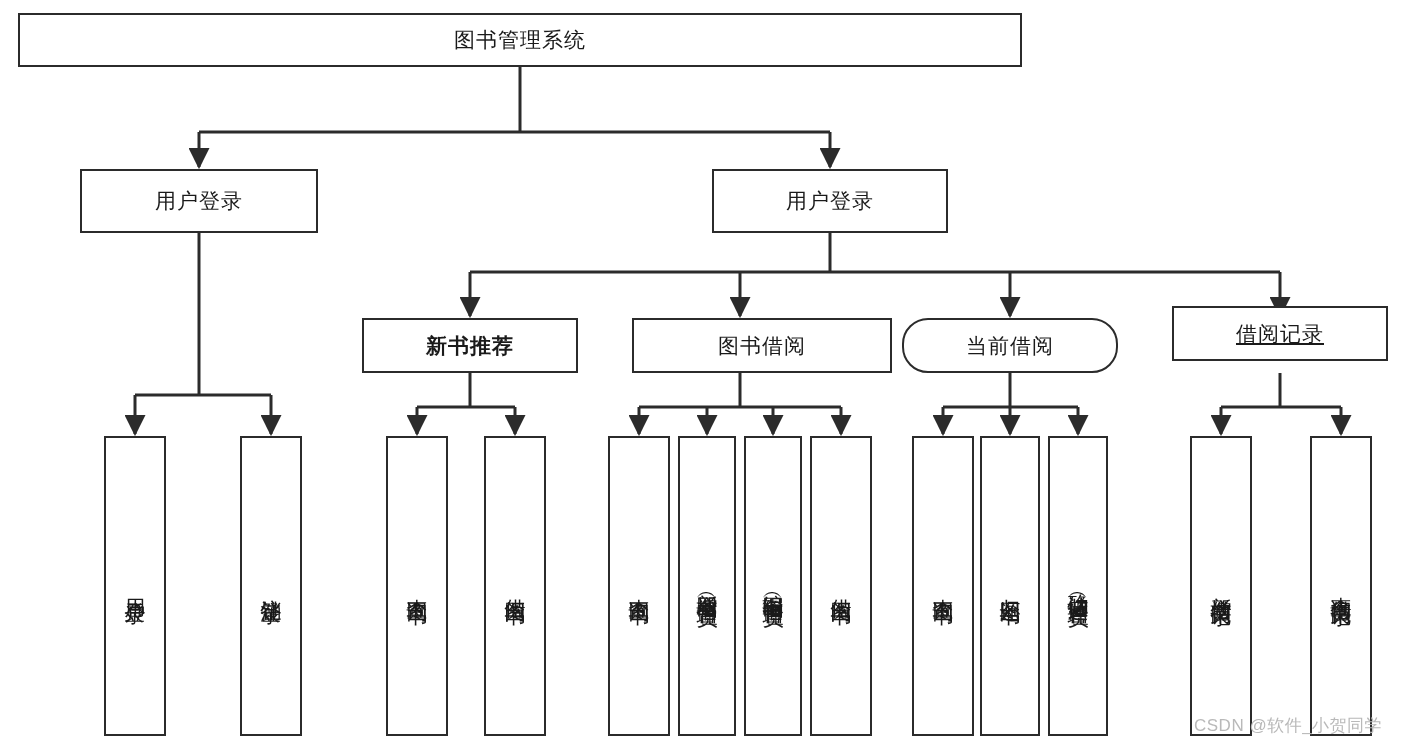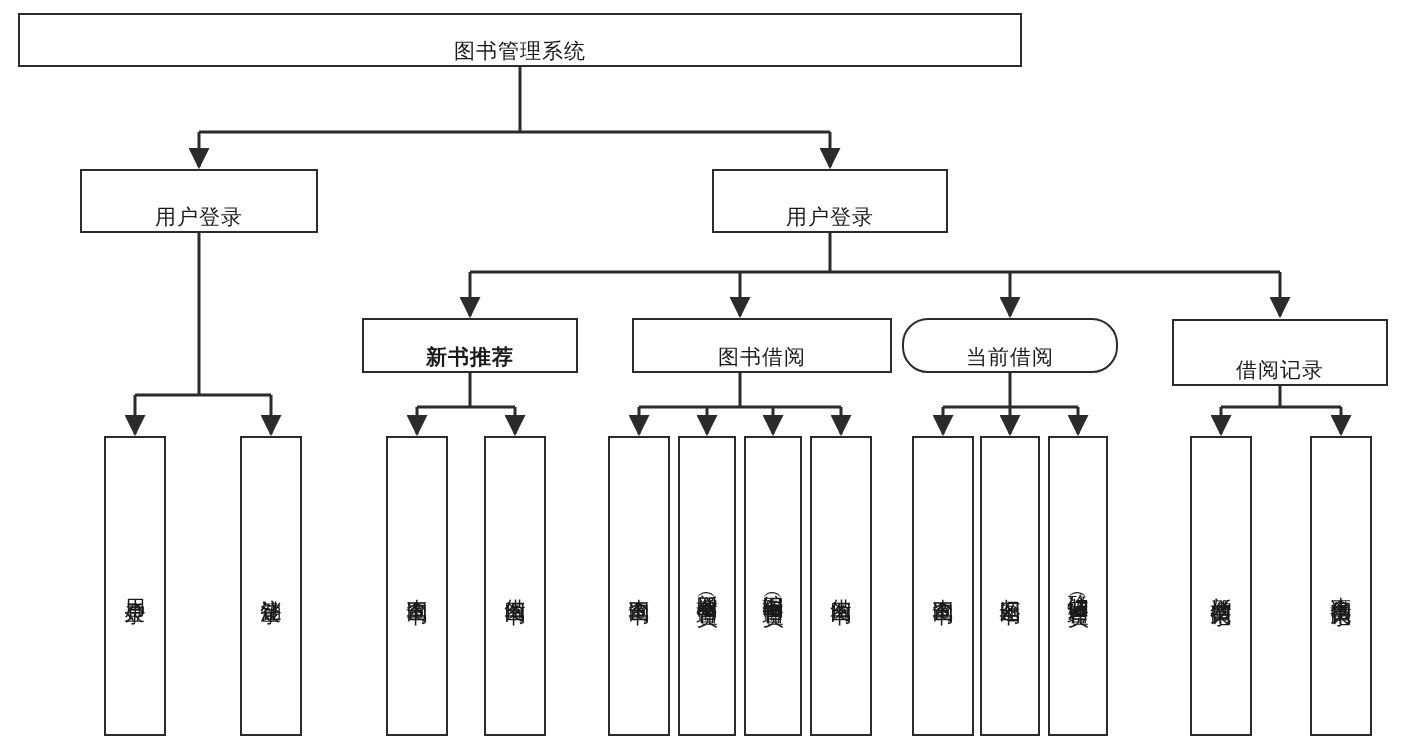--- a/index.html
+++ b/index.html
@@ -23,21 +23,21 @@
     top: 0;
     width: 1405px;
     height: 747px;
   }
   .node {
     position: absolute;
     box-sizing: border-box;
     border: 2px solid #2b2b2b;
     background: #ffffff;
     display: flex;
-    align-items: flex-end;
+    align-items: center;
     justify-content: center;
     color: #1a1a1a;
   }
   .node.horiz {
     font-size: 21px;
     letter-spacing: 1px;
   }
   .node.vert {
     writing-mode: vertical-rl;
     text-orientation: upright;
@@ -124,21 +124,21 @@
       </div>
       <div class="node horiz" style="left: 362px; top: 318px; width: 216px; height: 55px; font-weight: bold;">
         <span>新书推荐</span>
       </div>
       <div class="node horiz" style="left: 632px; top: 318px; width: 260px; height: 55px;">
         <span>图书借阅</span>
       </div>
       <div class="node horiz" style="left: 902px; top: 318px; width: 216px; height: 55px; border-radius: 26px;">
         <span>当前借阅</span>
       </div>
-      <div class="node horiz" style="left: 1172px; top: 319px; width: 216px; height: 67px;">
+      <div class="node horiz" style="left: 1172px; top: 306px; width: 216px; height: 55px; text-decoration: underline;">
         <span>借阅记录</span>
       </div>
       <div class="node vert" style="left: 104px; top: 436px; width: 62px; height: 300px;">
         <span class="vlabel">用户登录</span>
       </div>
       <div class="node vert" style="left: 240px; top: 436px; width: 62px; height: 300px;">
         <span class="vlabel">注销登录</span>
       </div>
       <div class="node vert" style="left: 386px; top: 436px; width: 62px; height: 300px;">
         <span class="vlabel">查询图书</span>
@@ -168,13 +168,14 @@
         <span class="vlabel">确认归还（管理员）</span>
       </div>
       <div class="node vert" style="left: 1190px; top: 436px; width: 62px; height: 300px;">
         <span class="vlabel">新增借阅记录</span>
       </div>
       <div class="node vert" style="left: 1310px; top: 436px; width: 62px; height: 300px;">
         <span class="vlabel">查询借阅记录</span>
       </div>
     </div>
 
+  <div class="watermark">CSDN @软件_小贺同学</div>
 </div>
 
 </body></html>

